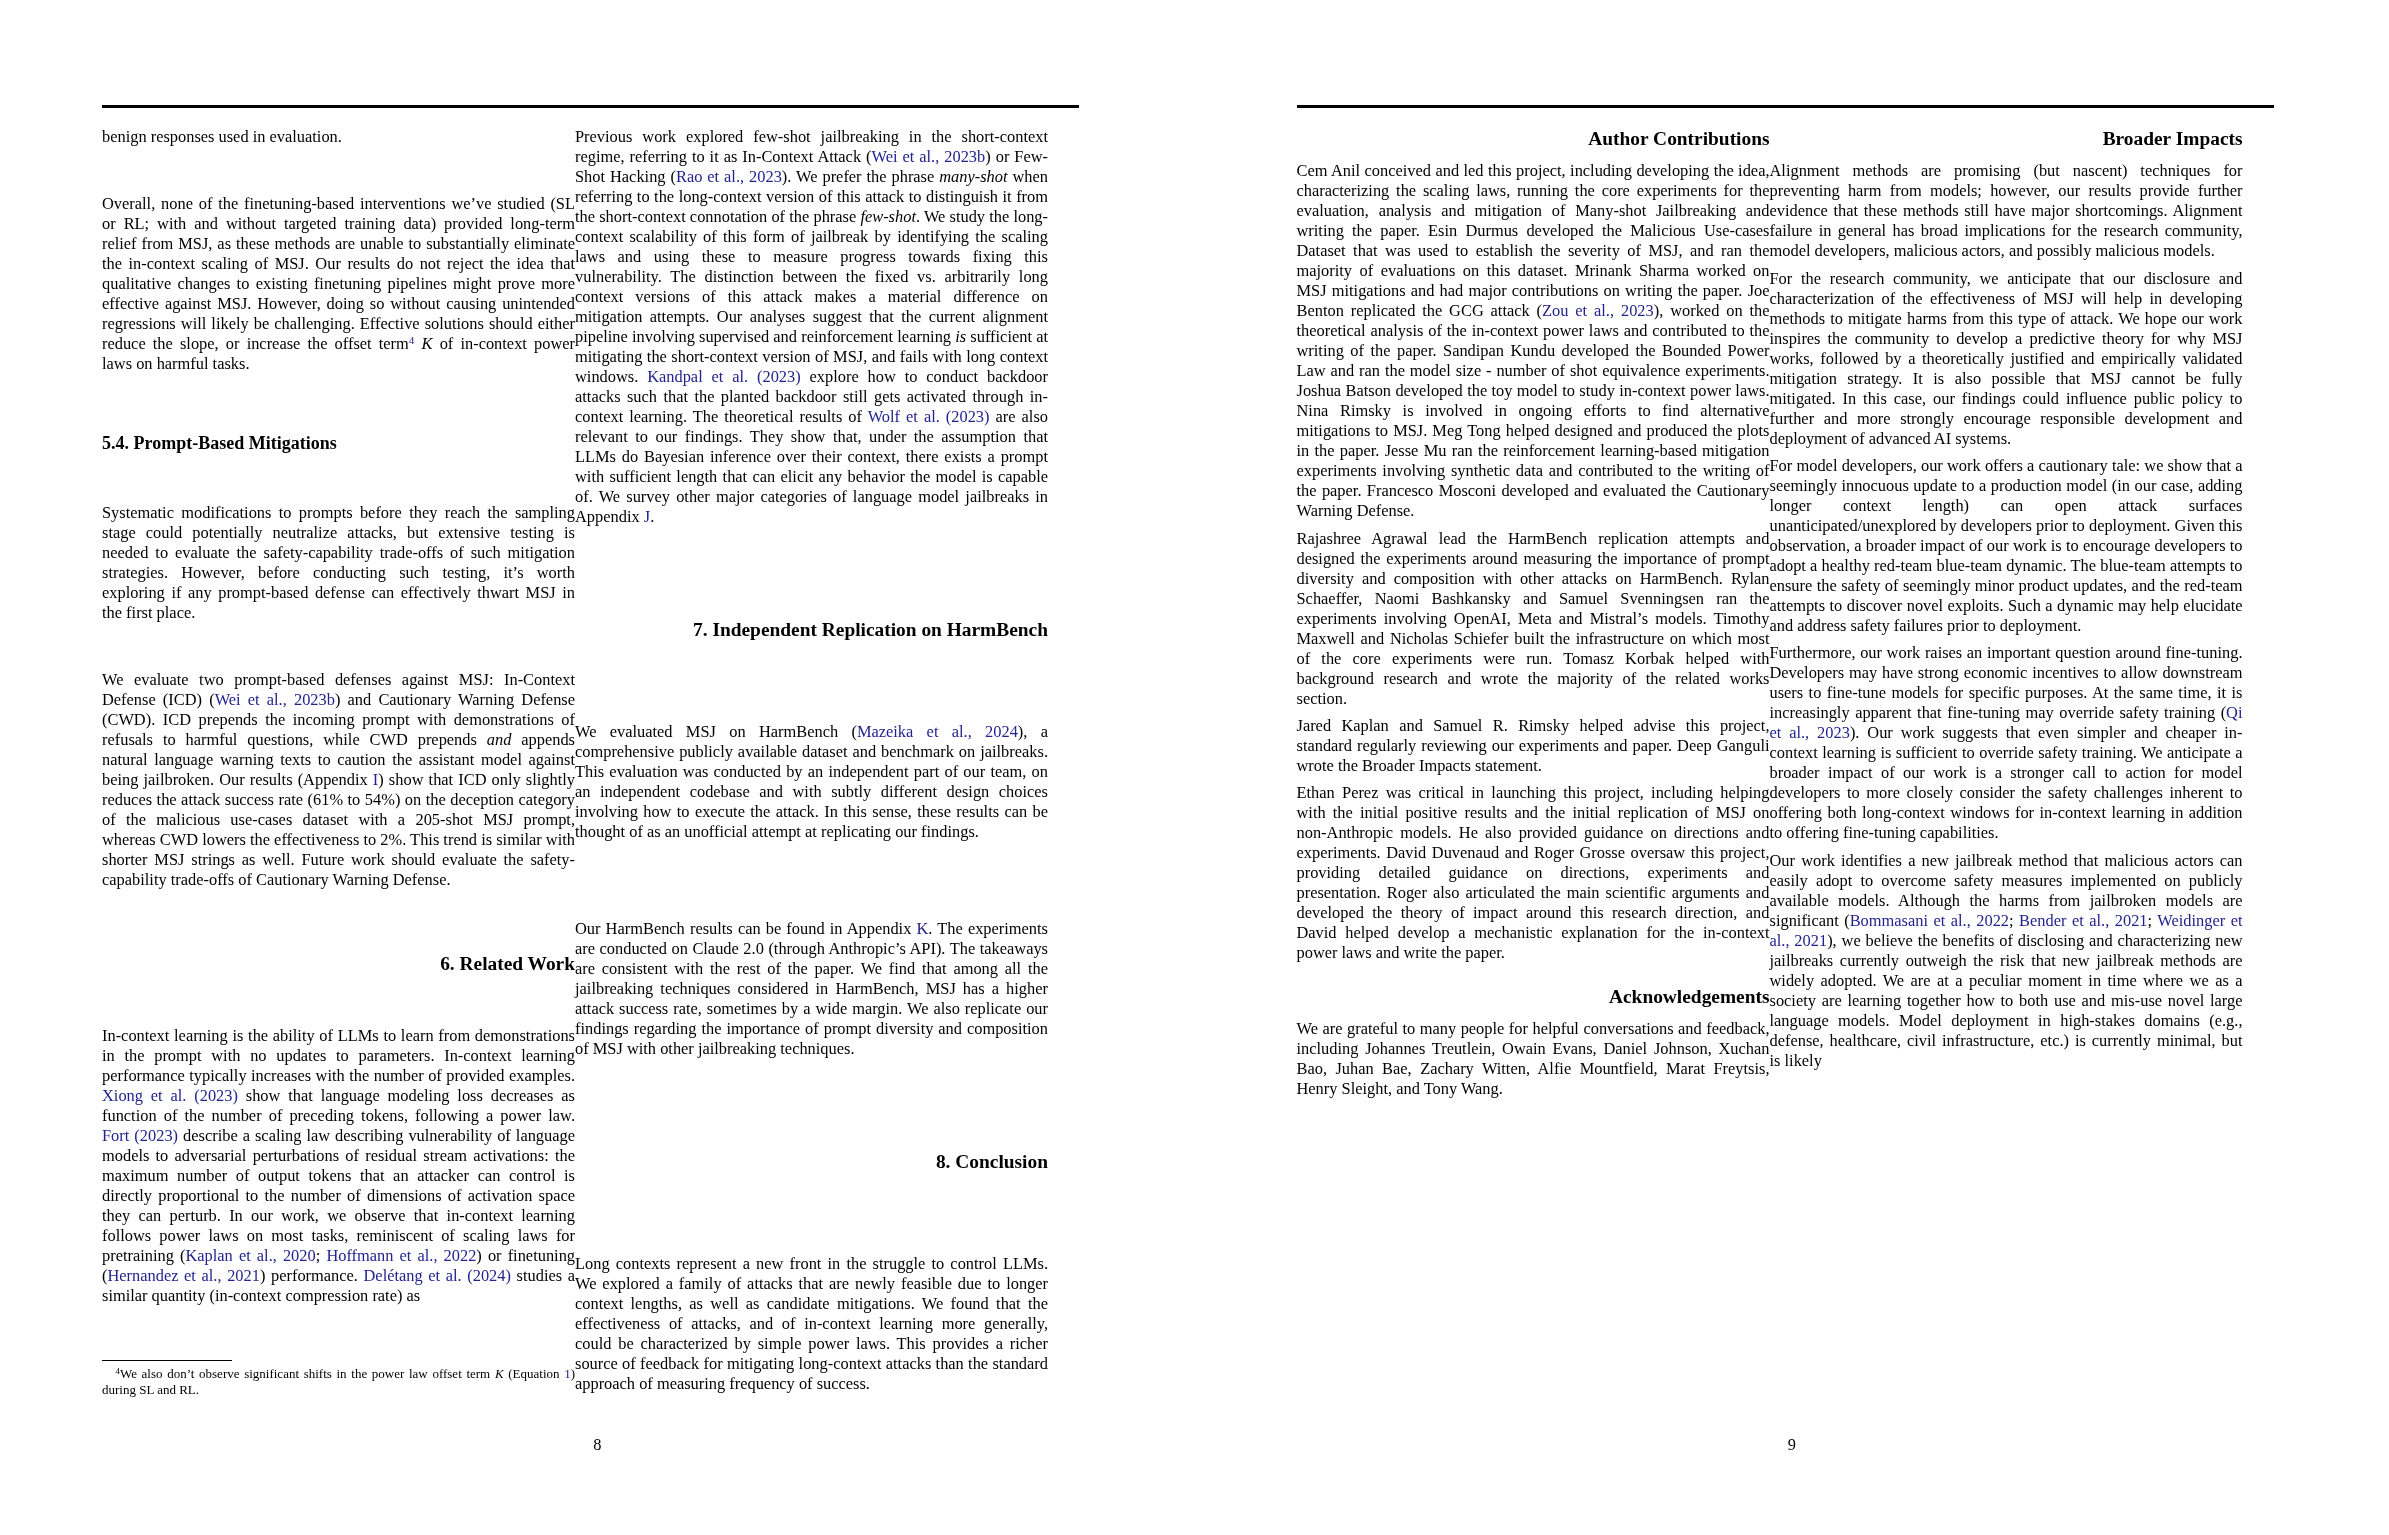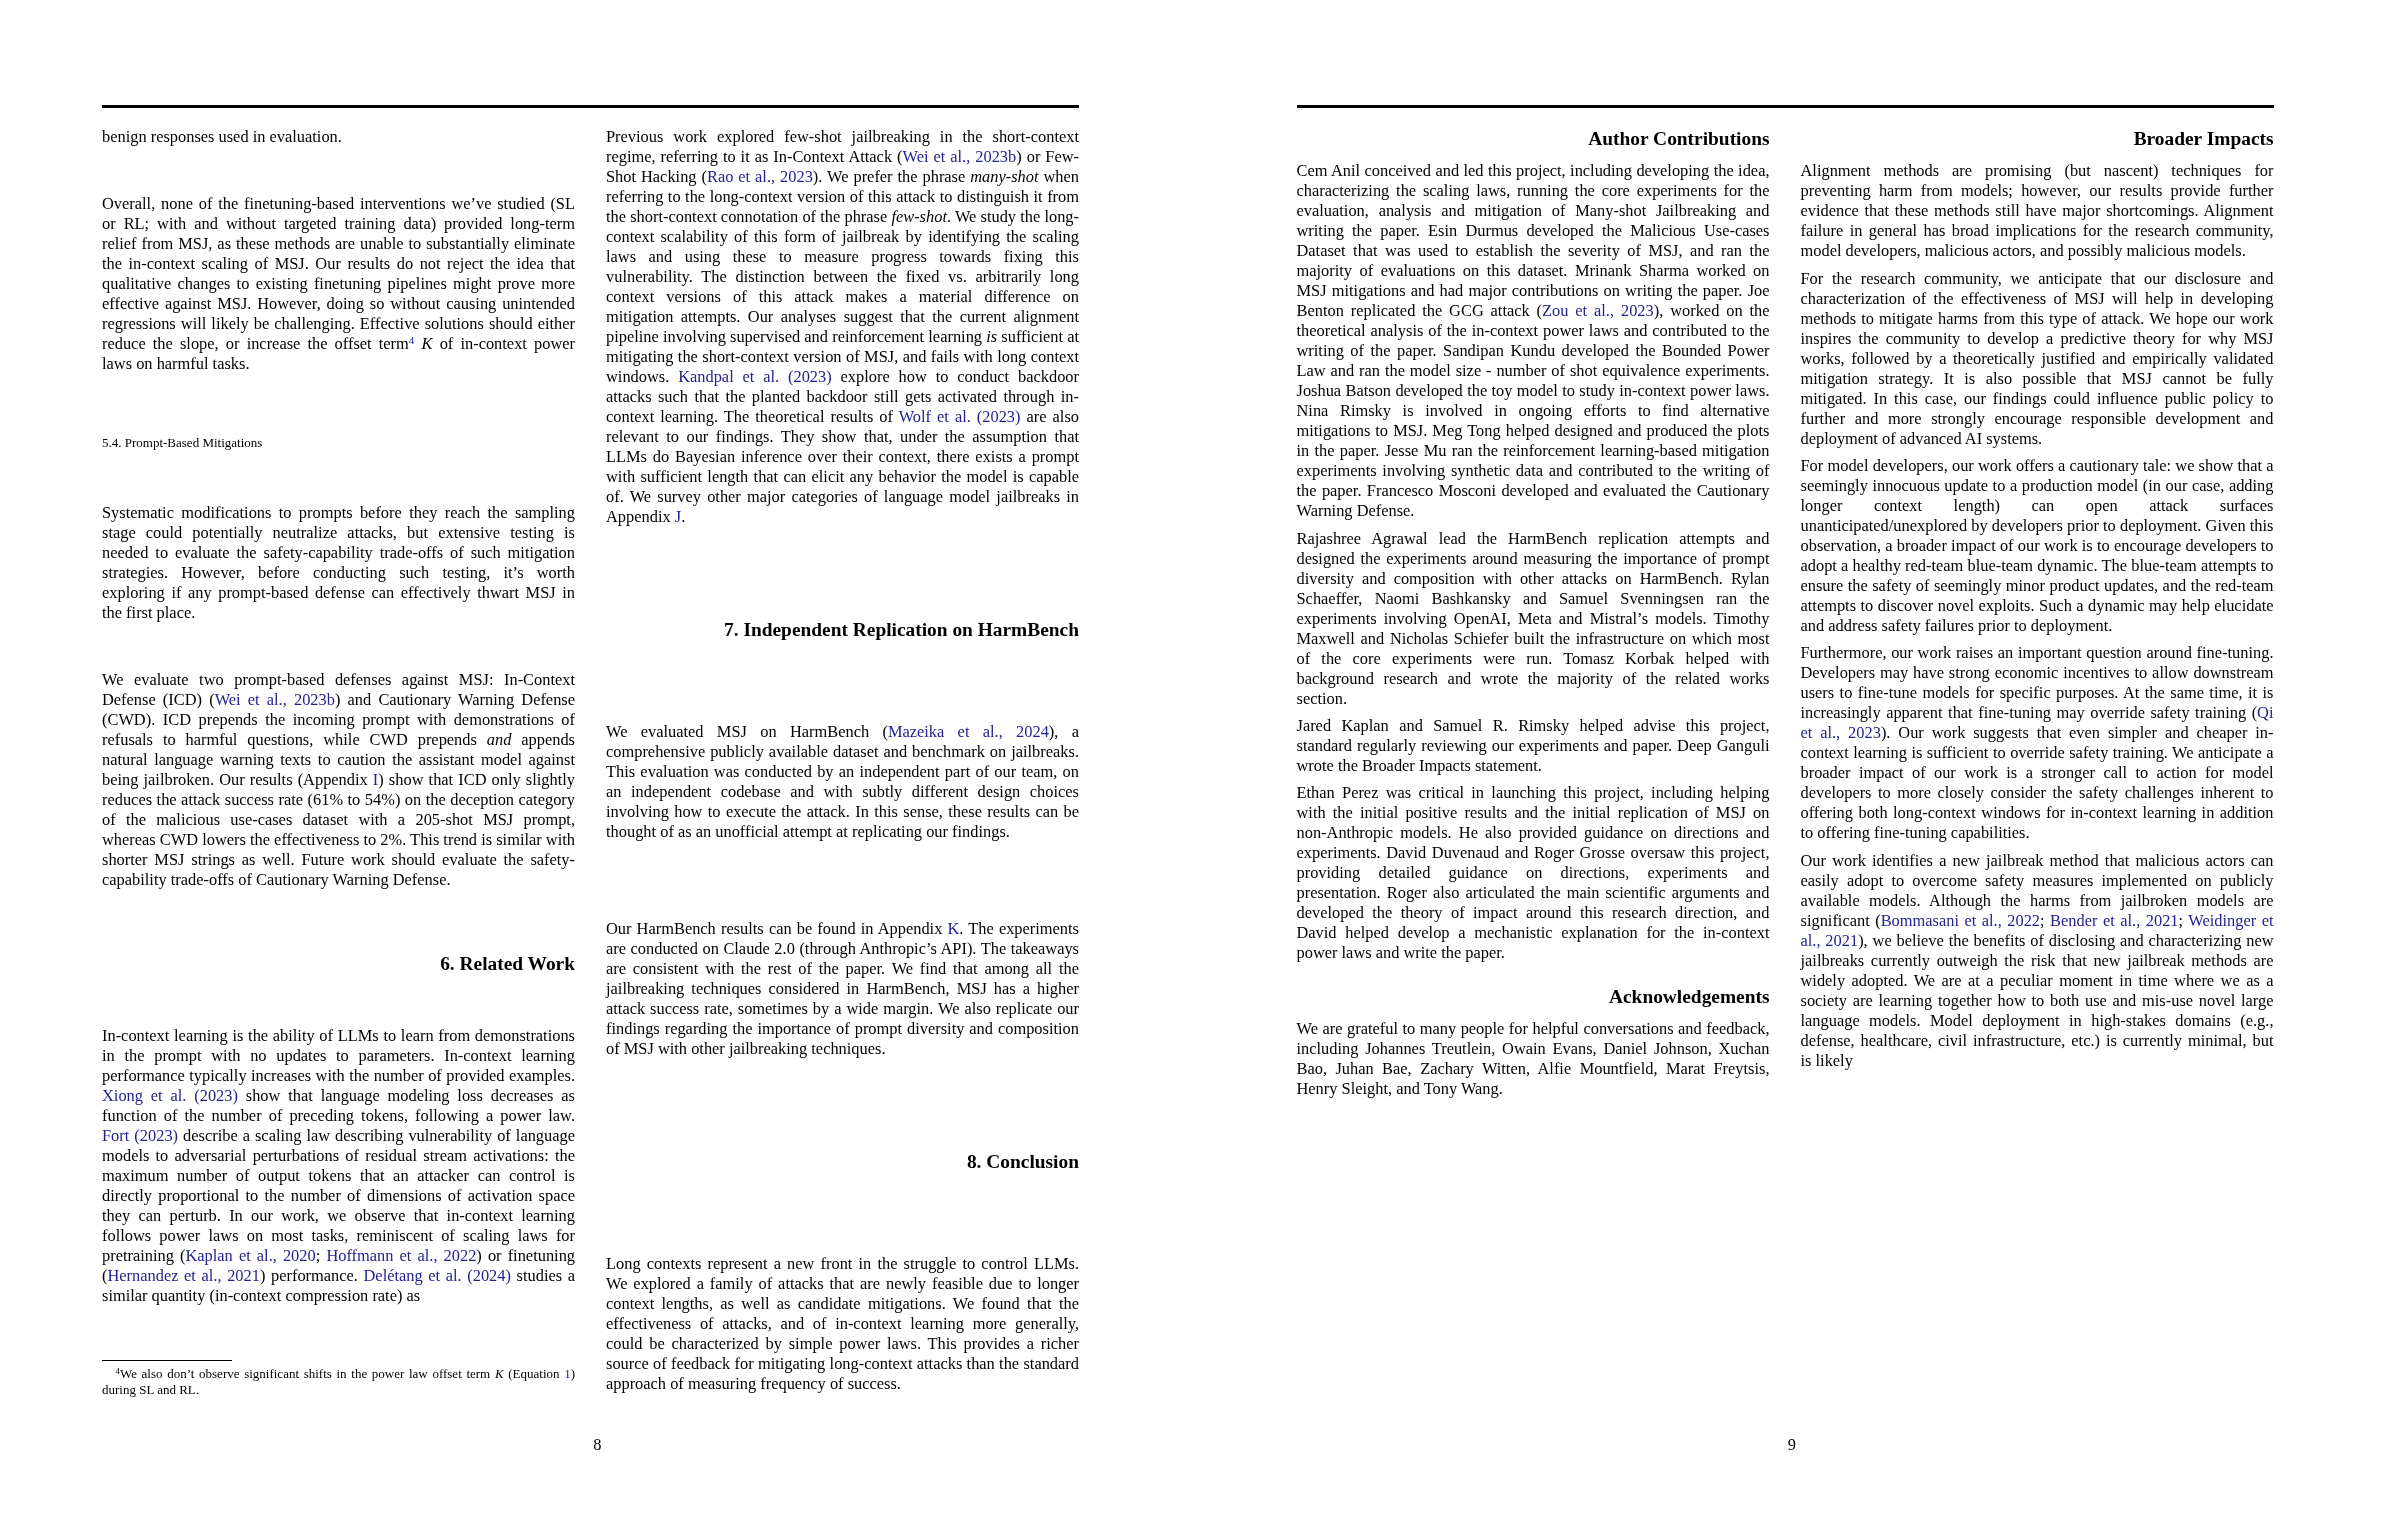--- a/index.html
+++ b/index.html
@@ -6,32 +6,32 @@
   body{
     width:2389px;height:1536px;position:relative;background:#ffffff;color:#000;
     font-family:"Liberation Serif","DejaVu Serif",serif;
     -webkit-font-smoothing:antialiased;
   }
   .spread{position:absolute;inset:0;display:flex;}
   .page{position:relative;width:1195px;height:1536px;overflow:hidden;}
   .toprule{position:absolute;left:102px;top:105px;width:977px;height:3px;background:#000;}
   .content{
     position:absolute;left:102px;top:127px;width:977px;height:1271px;
-    display:flex;gap:31px;
+    display:flex;
   }
   .col{
     width:473px;display:flex;flex-direction:column;
     font-size:16.4px;line-height:20px;text-align:justify;text-justify:inter-word;
     hyphens:auto;
   }
   .col--stretch{justify-content:space-between;}
   .col > :first-child{margin-top:0;}
   .p{margin:3.7px 0;}
   .h1{font-size:19.4px;font-weight:700;line-height:23px;text-align:right;margin:18px 0 7.5px;}
-  .h2{font-size:13px;font-weight:400;line-height:20px;text-align:left;margin:15px 0 6px;}
+  .h2{font-size:18px;font-weight:700;line-height:20px;text-align:left;margin:15px 0 6px;}
   .lnk{color:var(--link,#23238f);}
   sup{font-size:68%;line-height:0;vertical-align:baseline;position:relative;top:-0.45em;}
   .fn{margin-top:10.5px;font-size:13px;line-height:16px;}
   .fnrule{width:130px;border-top:1.9px solid #000;margin-bottom:4.5px;}
   .fntext{text-indent:13.5px;}
   .pagenum{
     position:absolute;bottom:81px;left:0;width:100%;text-align:center;
     font-size:16.4px;
   }
   i{font-style:italic;}

